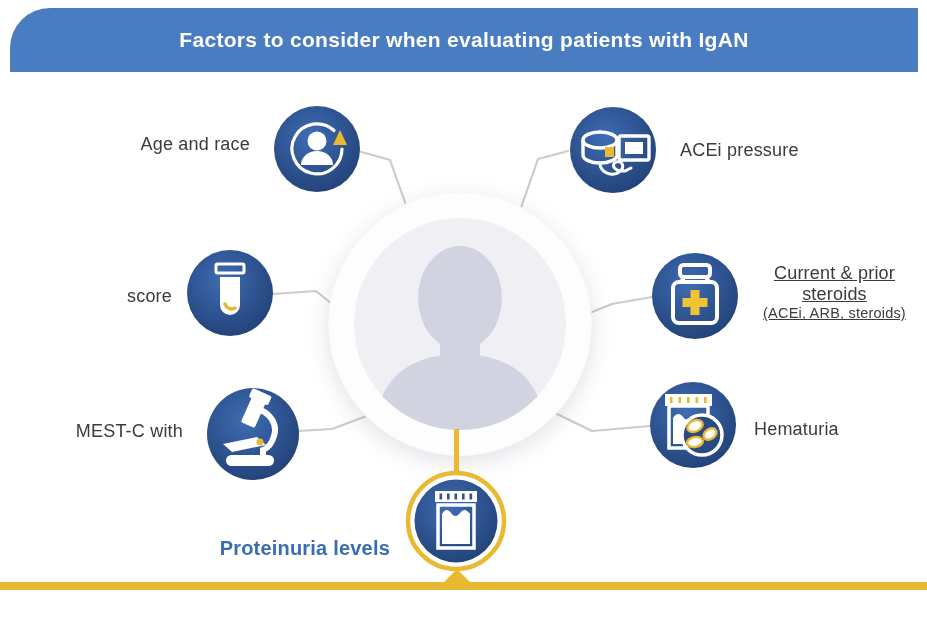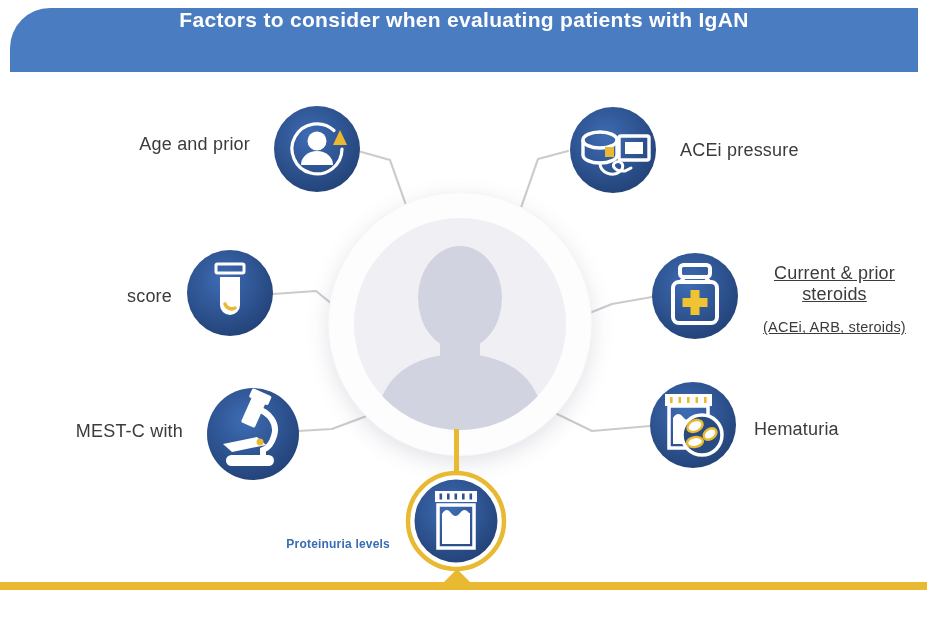--- a/index.html
+++ b/index.html
@@ -5,21 +5,21 @@
   html,body{margin:0;padding:0;background:#fff;}
   #canvas{
     position:relative;width:927px;height:618px;background:#fff;overflow:hidden;
     font-family:"Liberation Sans",sans-serif;
   }
   
   .header{
     position:absolute;left:10px;top:8px;width:908px;height:64px;
     background:var(--header-blue,#4a7cc2);
     border-radius:40px 0 0 0;
-    display:flex;justify-content:center;
+    display:flex;align-items:center;justify-content:center;
     color:#fff;font-size:21px;font-weight:bold;letter-spacing:.3px;
   }
   
   .bottom-bar{position:absolute;left:0;top:582px;width:927px;height:8px;background:var(--accent-yellow,#e9b931);}
   .bar-arrow{
     position:absolute;left:443px;top:569px;width:0;height:0;
     border-left:14px solid transparent;border-right:14px solid transparent;
     border-bottom:14px solid var(--accent-yellow,#e9b931);
   }
   
@@ -34,22 +34,22 @@
   .connector-layer{position:absolute;left:0;top:0;z-index:1;}
   .figure-outer{z-index:2}.figure-inner{z-index:2}
   .proteinuria-line{position:absolute;left:454px;top:429px;width:5px;height:45px;background:var(--accent-yellow,#e9b931);z-index:3;}
   .bottom-bar{z-index:2}.bar-arrow{z-index:3}
   .icon{position:absolute;z-index:4;}
   .label{
     position:absolute;z-index:4;font-size:18px;color:var(--label-dark,#3b3b3b);
     letter-spacing:.2px;white-space:nowrap;
   }
   .label.center{text-align:center;white-space:normal;line-height:1.15;text-decoration:underline;}
-  .label .sub{font-size:14.5px;display:block;margin-top:15px;}
-  .label-proteinuria{color:var(--label-blue,#3a6cb3);font-weight:600;font-size:12px;}
+  .label .sub{font-size:14.5px;display:block;margin-top:1px;}
+  .label-proteinuria{color:var(--label-blue,#3a6cb3);font-weight:600;font-size:20px;}
 </style>
 </head>
 <body>
 
 <div id="canvas">
 
   <div class="header">
     <span>Factors to consider when evaluating patients with IgAN</span>
   </div>
 
@@ -211,21 +211,21 @@
           <rect x="-9" y="-27.5" width="2.6" height="6"></rect>
         <rect x="-1.5" y="-27.5" width="2.6" height="6"></rect>
           <rect x="6" y="-27.5" width="2.6" height="6"></rect>
         <rect x="13.5" y="-27.5" width="2.6" height="6"></rect>
       </g>
       <rect x="-18" y="-16" width="36" height="43" stroke="#fff" stroke-width="3.5" fill="none"></rect>
       <path d="M -14,-7 C -11,-12 -8,-12 -5,-8 C -2,-4 1,-4 4,-8 C 7,-12 10,-12 13,-8 L 14,-8 L 14,23 L -14,23 Z" fill="#fff"></path>
     </g>
   </svg>
 
-  <div class="label" style="right:677px;top:134px">Age and prior</div>
+  <div class="label" style="right:677px;top:134px">Age and race</div>
   <div class="label" style="left:680px;top:140px">ACEi pressure</div>
   <div class="label" style="right:755px;top:286px">score</div>
   <div class="label center" style="left:742px;top:263px;width:185px">
     <span>Current &amp; prior</span><br>
     <span>steroids</span>
     <span class="sub">(ACEi, ARB, steroids)</span>
   </div>
   <div class="label" style="right:744px;top:421px">MEST-C with</div>
   <div class="label" style="left:754px;top:419px">Hematuria</div>
   <div class="label label-proteinuria" style="right:537px;top:537px">Proteinuria levels</div>

